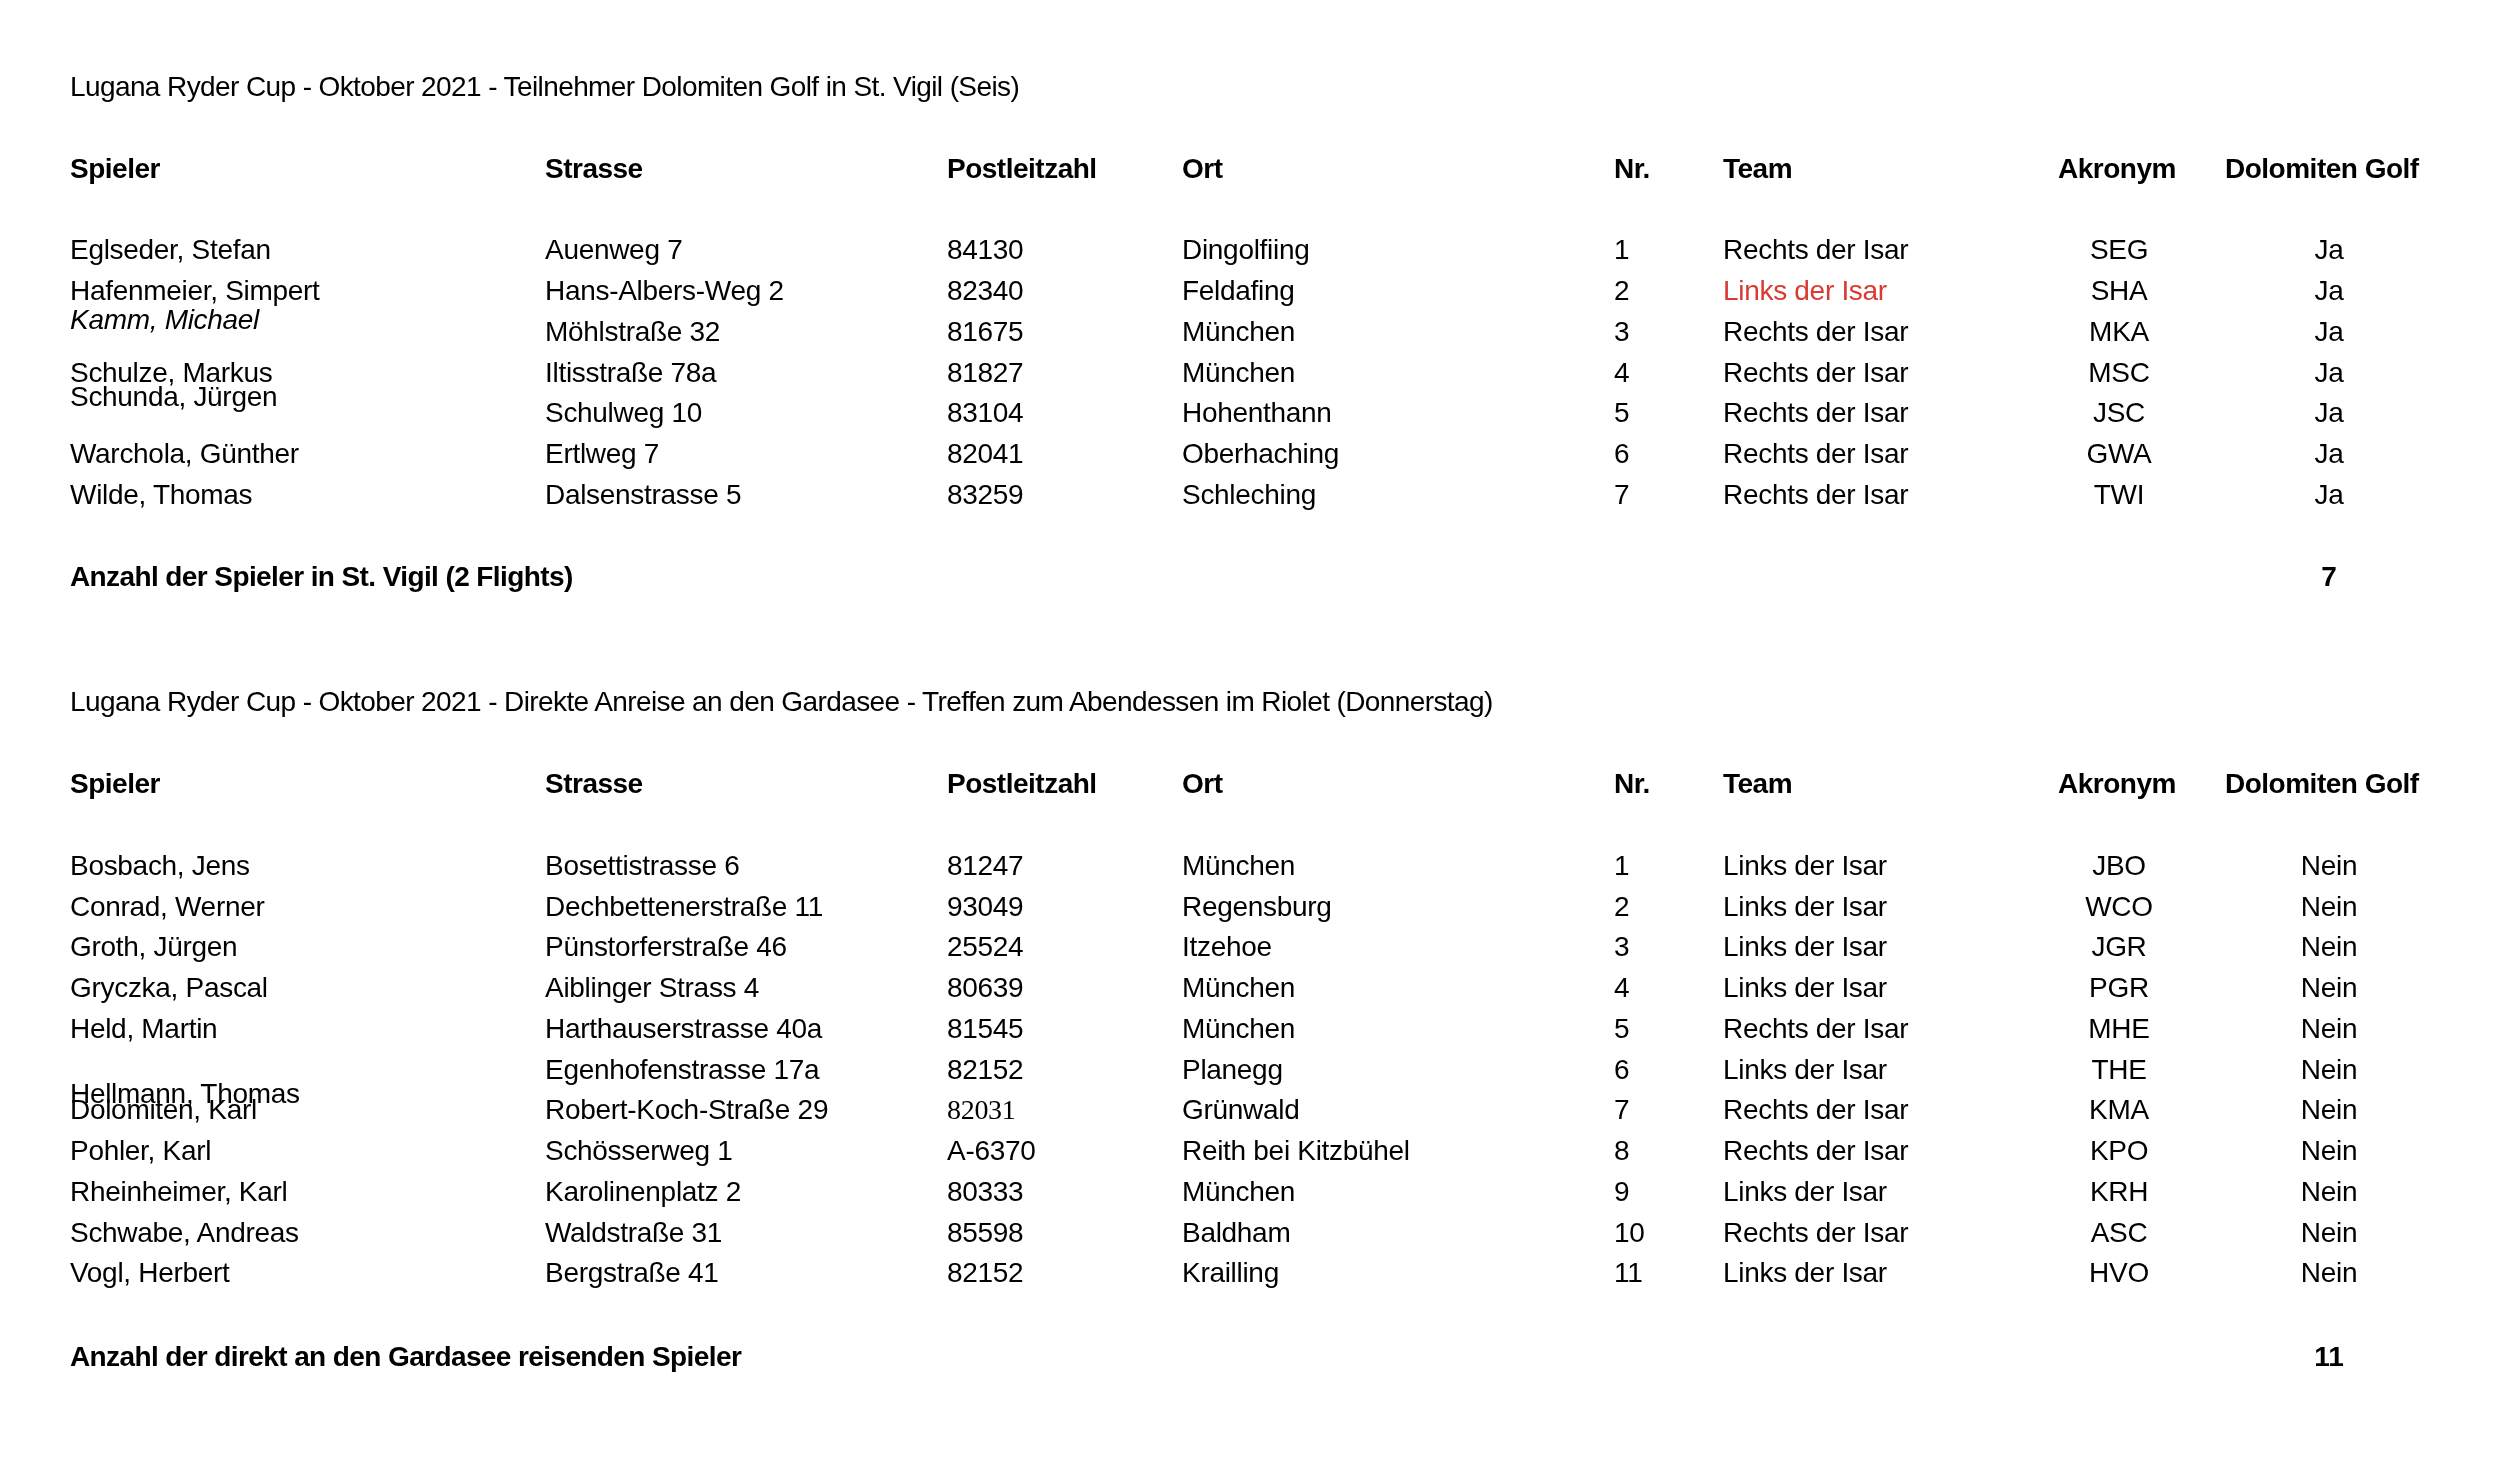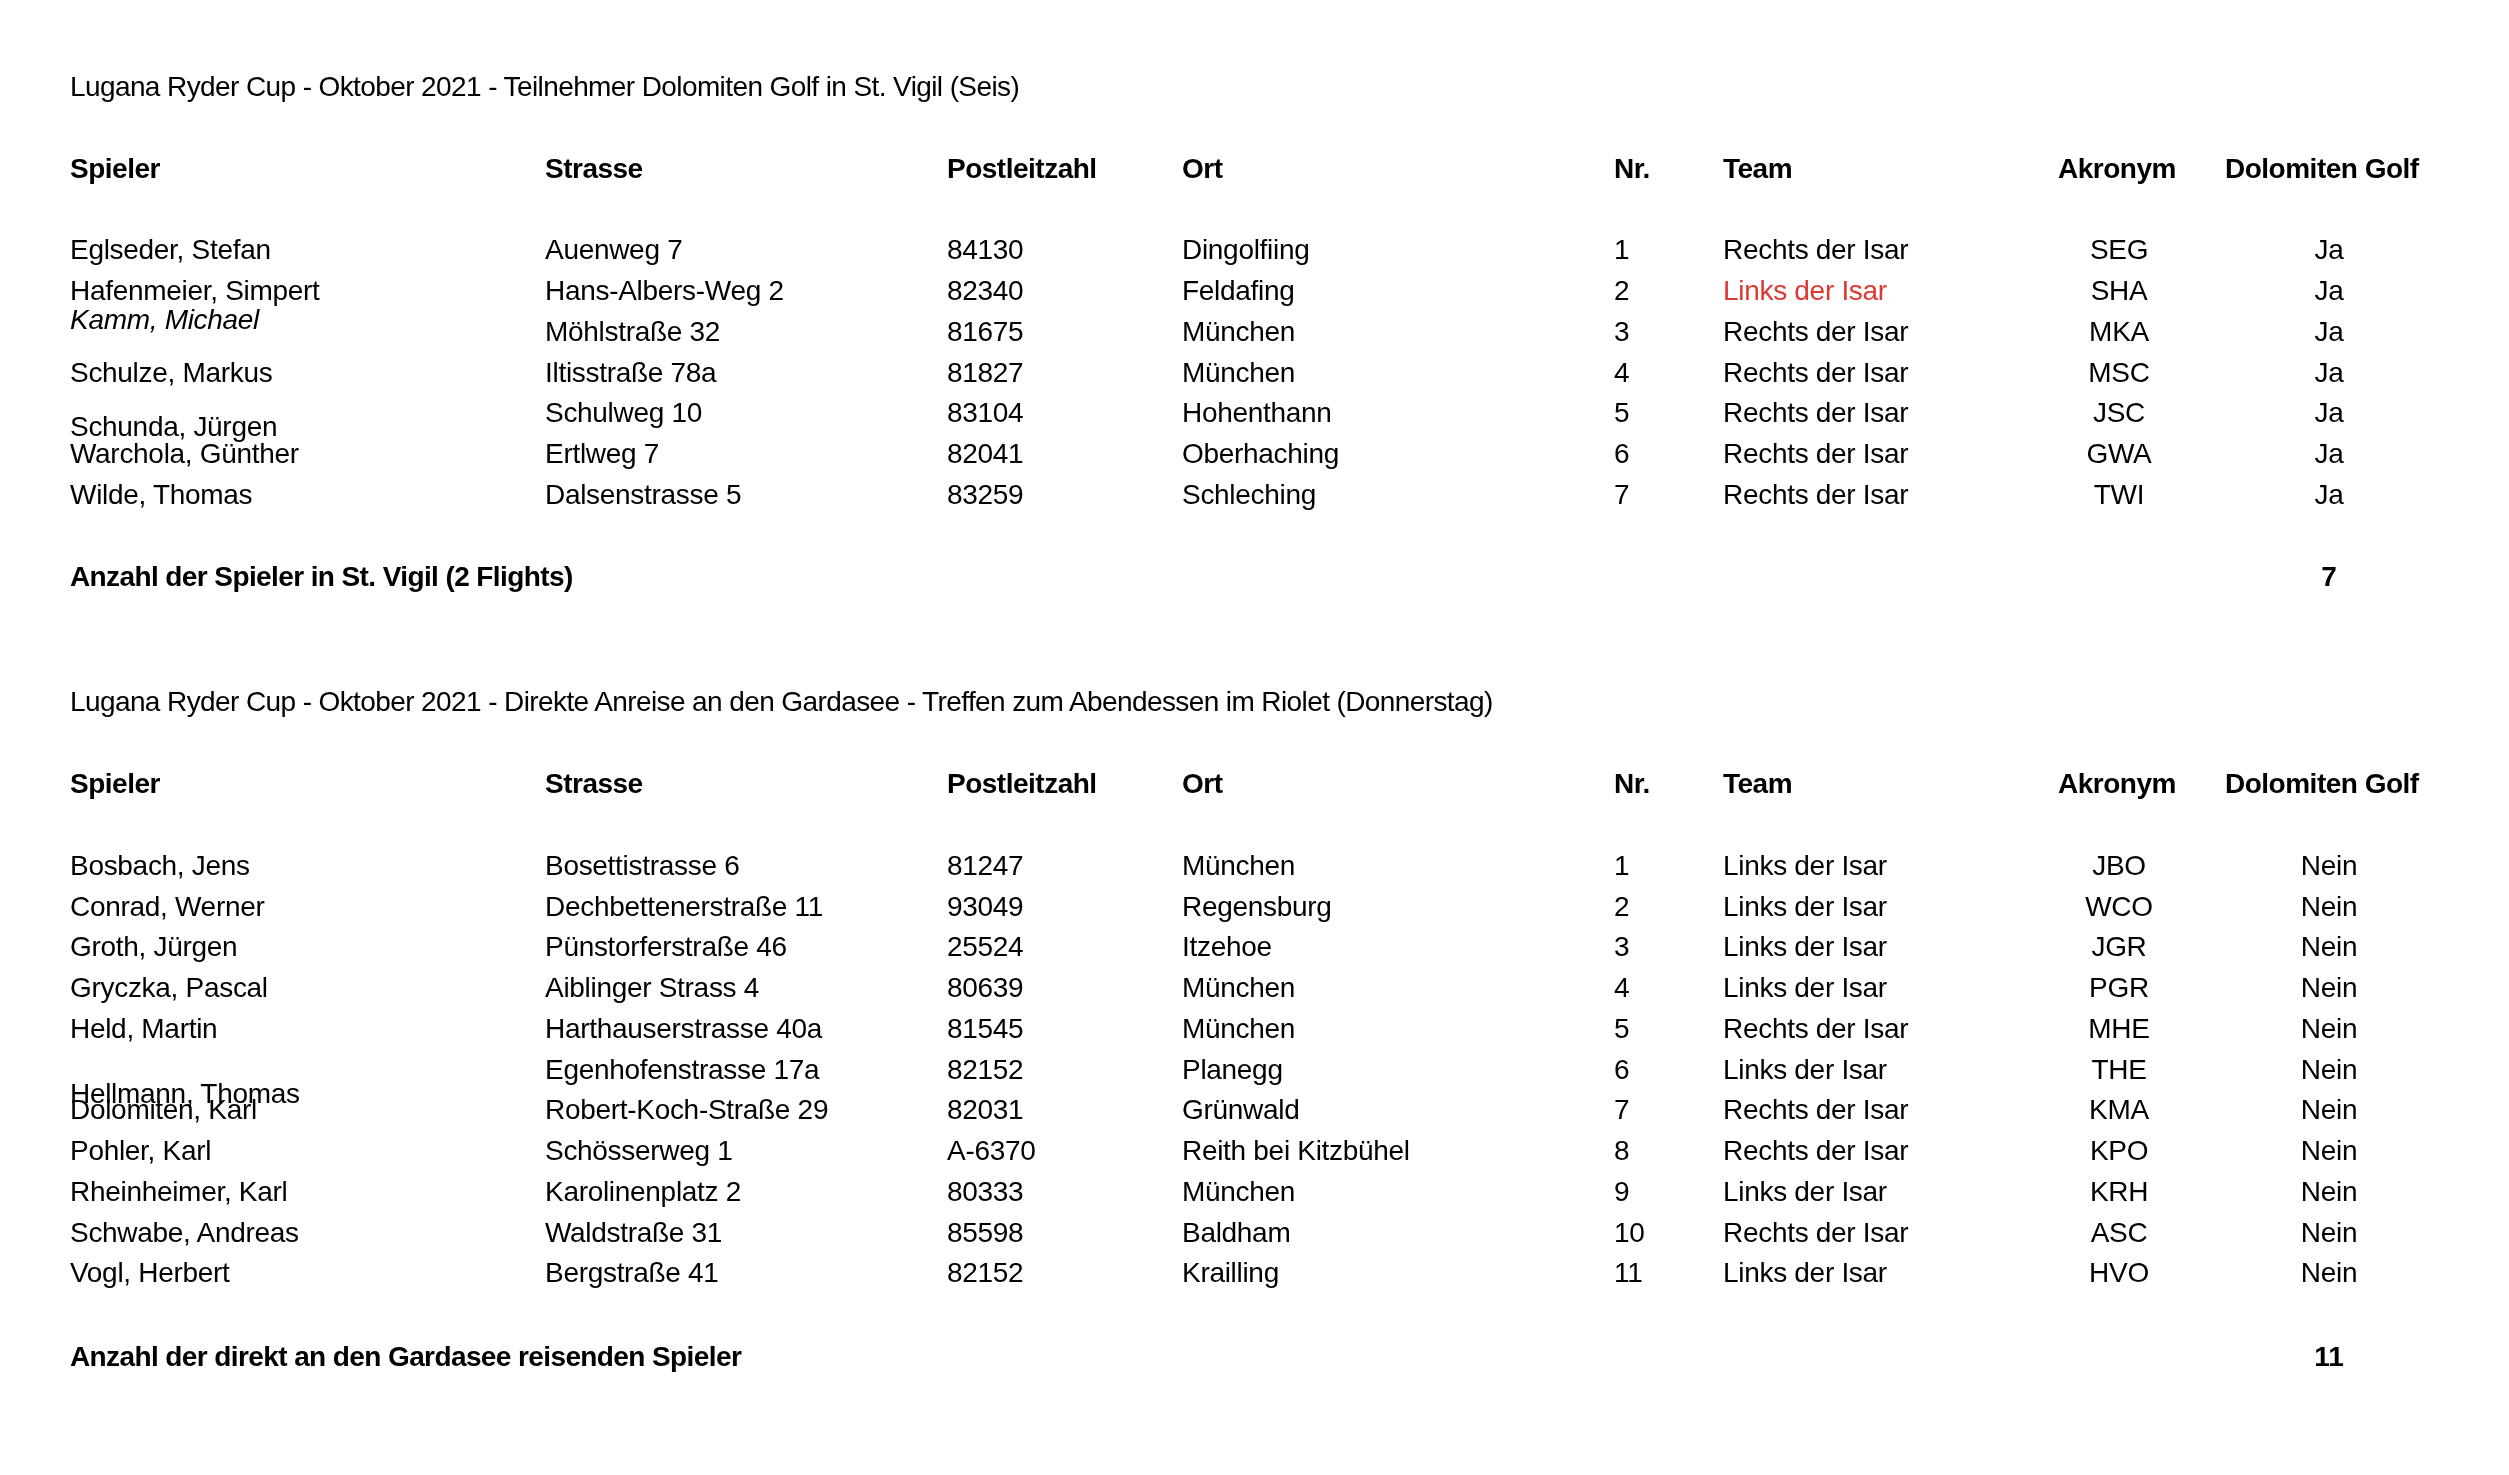--- a/index.html
+++ b/index.html
@@ -118,21 +118,21 @@
         <div class="cell c-spieler" style="top: 359px;">Schulze, Markus</div>
         <div class="cell c-strasse" style="top: 359px;">Iltisstraße 78a</div>
         <div class="cell c-plz" style="top: 359px;">81827</div>
         <div class="cell c-ort" style="top: 359px;">München</div>
         <div class="cell c-nr" style="top: 359px;">4</div>
         <div class="cell c-team" style="top: 359px;">Rechts der Isar</div>
         <div class="cell c-akr" style="top: 359px;">MSC</div>
         <div class="cell c-dolo" style="top: 359px;">Ja</div>
       </div>
       <div>
-        <div class="cell c-spieler" style="top: 413px; text-align: right;">Schunda, Jürgen</div>
+        <div class="cell c-spieler" style="top: 383px; text-align: right;">Schunda, Jürgen</div>
         <div class="cell c-strasse" style="top: 399px;">Schulweg 10</div>
         <div class="cell c-plz" style="top: 399px;">83104</div>
         <div class="cell c-ort" style="top: 399px;">Hohenthann</div>
         <div class="cell c-nr" style="top: 399px;">5</div>
         <div class="cell c-team" style="top: 399px;">Rechts der Isar</div>
         <div class="cell c-akr" style="top: 399px;">JSC</div>
         <div class="cell c-dolo" style="top: 399px;">Ja</div>
       </div>
       <div>
         <div class="cell c-spieler" style="top: 440px;">Warchola, Günther</div>
@@ -231,21 +231,21 @@
         <div class="cell c-plz" style="top: 1056px;">82152</div>
         <div class="cell c-ort" style="top: 1056px;">Planegg</div>
         <div class="cell c-nr" style="top: 1056px;">6</div>
         <div class="cell c-team" style="top: 1056px;">Links der Isar</div>
         <div class="cell c-akr" style="top: 1056px;">THE</div>
         <div class="cell c-dolo" style="top: 1056px;">Nein</div>
       </div>
       <div>
         <div class="cell c-spieler" style="top: 1096px;">Dolomiten, Karl</div>
         <div class="cell c-strasse" style="top: 1096px;">Robert-Koch-Straße 29</div>
-        <div class="cell c-plz" style="top: 1096px;">82031</div>
+        <div class="cell c-plz" style="top: 1096px; font-family: Liberation Serif, serif;">82031</div>
         <div class="cell c-ort" style="top: 1096px;">Grünwald</div>
         <div class="cell c-nr" style="top: 1096px;">7</div>
         <div class="cell c-team" style="top: 1096px;">Rechts der Isar</div>
         <div class="cell c-akr" style="top: 1096px;">KMA</div>
         <div class="cell c-dolo" style="top: 1096px;">Nein</div>
       </div>
       <div>
         <div class="cell c-spieler" style="top: 1137px;">Pohler, Karl</div>
         <div class="cell c-strasse" style="top: 1137px;">Schösserweg 1</div>
         <div class="cell c-plz" style="top: 1137px;">A-6370</div>

